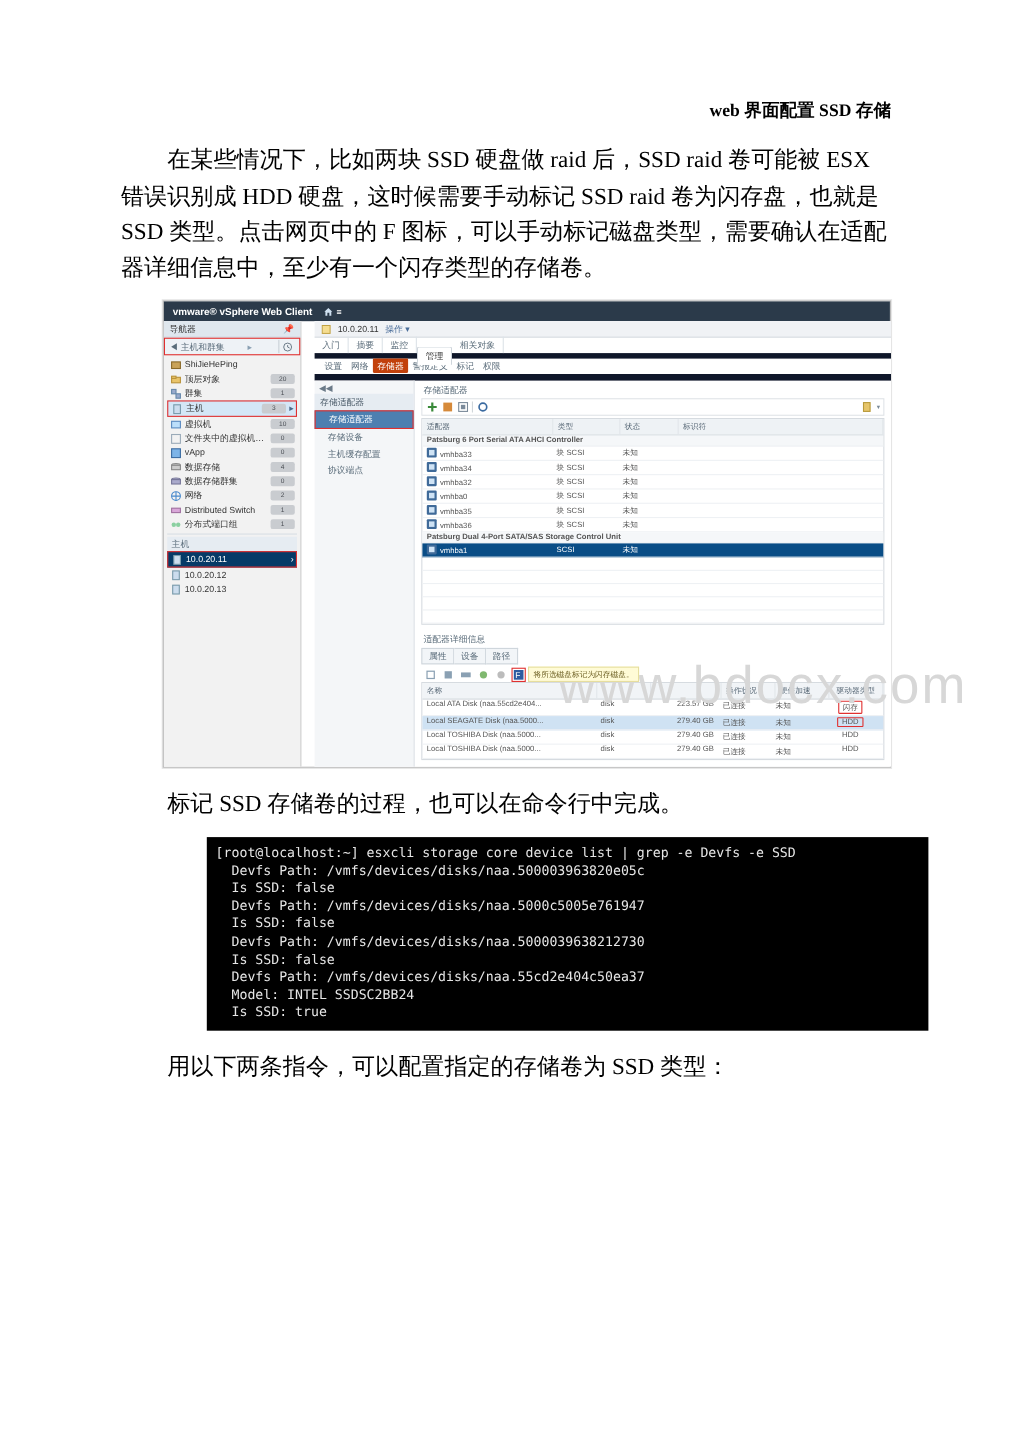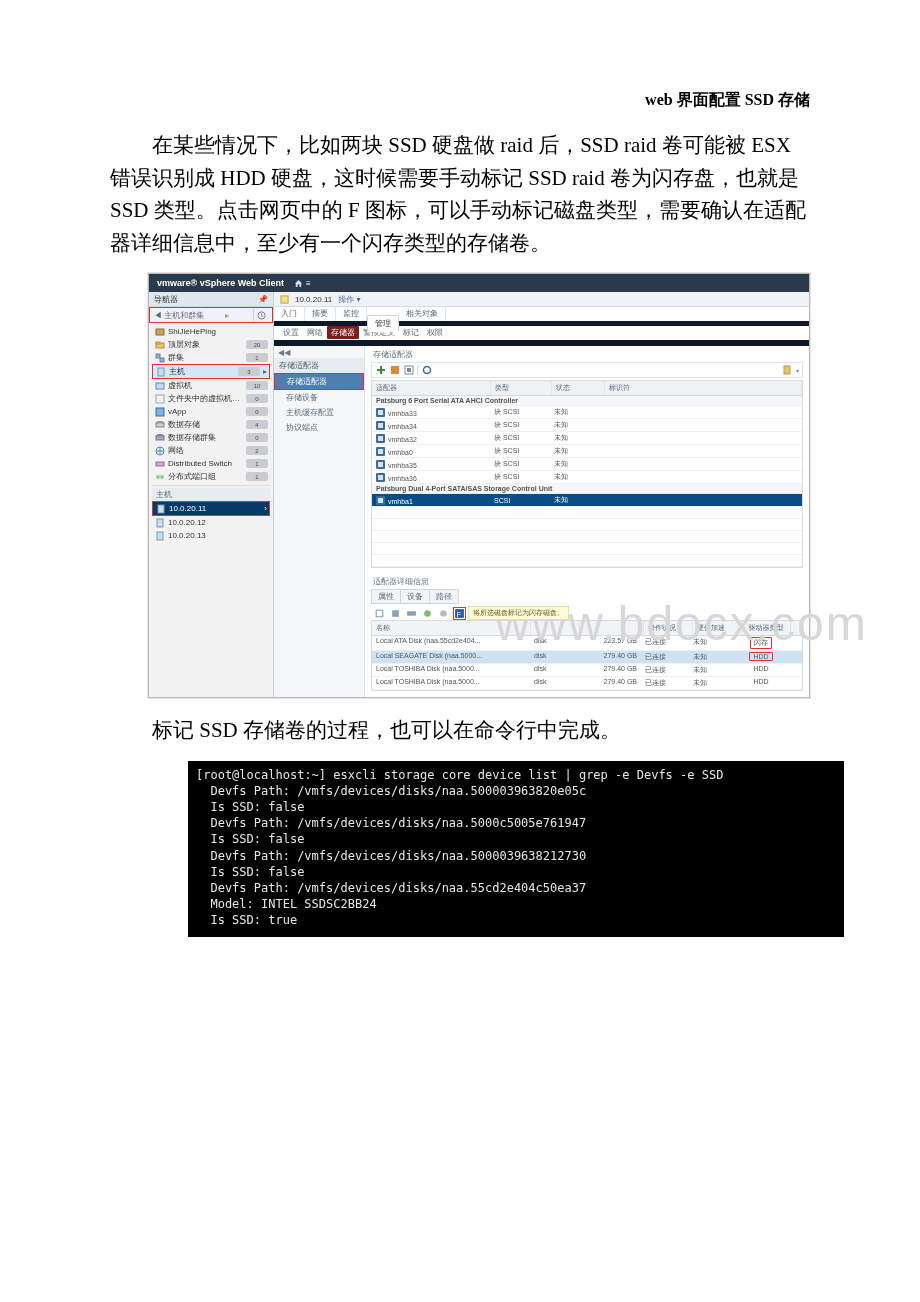--- a/index.html
+++ b/index.html
@@ -53,21 +53,21 @@
     height: 18px;
     color: #fff;
     display: flex;
     align-items: center;
     padding: 0 8px;
     font-size: 9px;
   }
   .vs-top .brand { font-weight: bold; }
   .vs-top .vs-home { margin-left: 10px; display:inline-flex; align-items:center; gap:3px; }
   .vs-top .vs-home svg { width:9px; height:9px; fill:#cfe0f0;}
-  .vs-body { display: flex; }
+  .vs-body { display: flex; gap: 12px; }
 
   .vs-nav {
     width: 124px;
     background: #f2f2f2;
     border-right: 1px solid #d0d0d0;
     display: flex; flex-direction: column;
   }
   .vs-nav-head {
     background: #dfe7ee;
     height: 14px;
@@ -104,21 +104,21 @@
 
   .vs-main { flex:1; display:flex; flex-direction:column; background:#fff; }
   .vs-crumb { height:14px; background:#f0f2f5; border-bottom:1px solid #d8dde2; display:flex;align-items:center;padding:0 6px; gap:6px; font-size:8px;}
   .vs-crumb .hosticon{width:9px;height:9px;}
   .vs-crumb .act{color:#4b6e9a;}
   .vs-tabs { display:flex; height:14px; border-bottom:5px solid #0f172a; font-size:8px; align-items:flex-end;}
   .vs-tabs .tab { padding:2px 7px; color:#5a6c7a; border-right:1px solid #dde3e8;}
   .vs-tabs .tab.cur { background:#fff; border:1px solid #cfd6dc; border-bottom:1px solid #fff; border-radius:2px 2px 0 0; color:#333; position:relative; top:11px;}
   .vs-subtabs { height:14px; display:flex; align-items:flex-start; gap:0; padding:0 5px; border-bottom:6px solid #0f172a; font-size:8px;}
   .vs-subtabs .stab { padding:1px 4px; color:#5a6c7a;}
-  .vs-subtabs .stab.cur { background:#7f1d1d; color:#fff; border-radius:1px;}
+  .vs-subtabs .stab.cur { background:#c2410c; color:#fff; border-radius:1px;}
 
   .vs-split { display:flex; flex:1; }
   .vs-left2 {
     width:90px; background:#f4f6f8; border-right:1px solid #dfe3e7; font-size:8px;
   }
   .vs-left2 .collapse { height:12px; display:flex;align-items:center;justify-content:flex-start;padding:0 4px;color:#6b7a88;}
   .vs-left2 .l2title { background:#e6ecf2; padding:2px 5px; color:#4a5a68;}
   .vs-left2 .l2item { padding:2px 8px 2px 12px; color:#5a6c7a; }
   .vs-left2 .l2item.cur { background:#4d7fb0; color:#fff; }
 
@@ -640,14 +640,15 @@
 <span id="term-lines">  Devfs Path: /vmfs/devices/disks/naa.500003963820e05c
   Is SSD: false
   Devfs Path: /vmfs/devices/disks/naa.5000c5005e761947
   Is SSD: false
   Devfs Path: /vmfs/devices/disks/naa.5000039638212730
   Is SSD: false
   Devfs Path: /vmfs/devices/disks/naa.55cd2e404c50ea37
   Model: INTEL SSDSC2BB24
   Is SSD: true</span></div>
 
+  <p class="body">用以下两条指令，可以配置指定的存储卷为 SSD 类型：</p>
 
 </div>
 
 </body></html>

